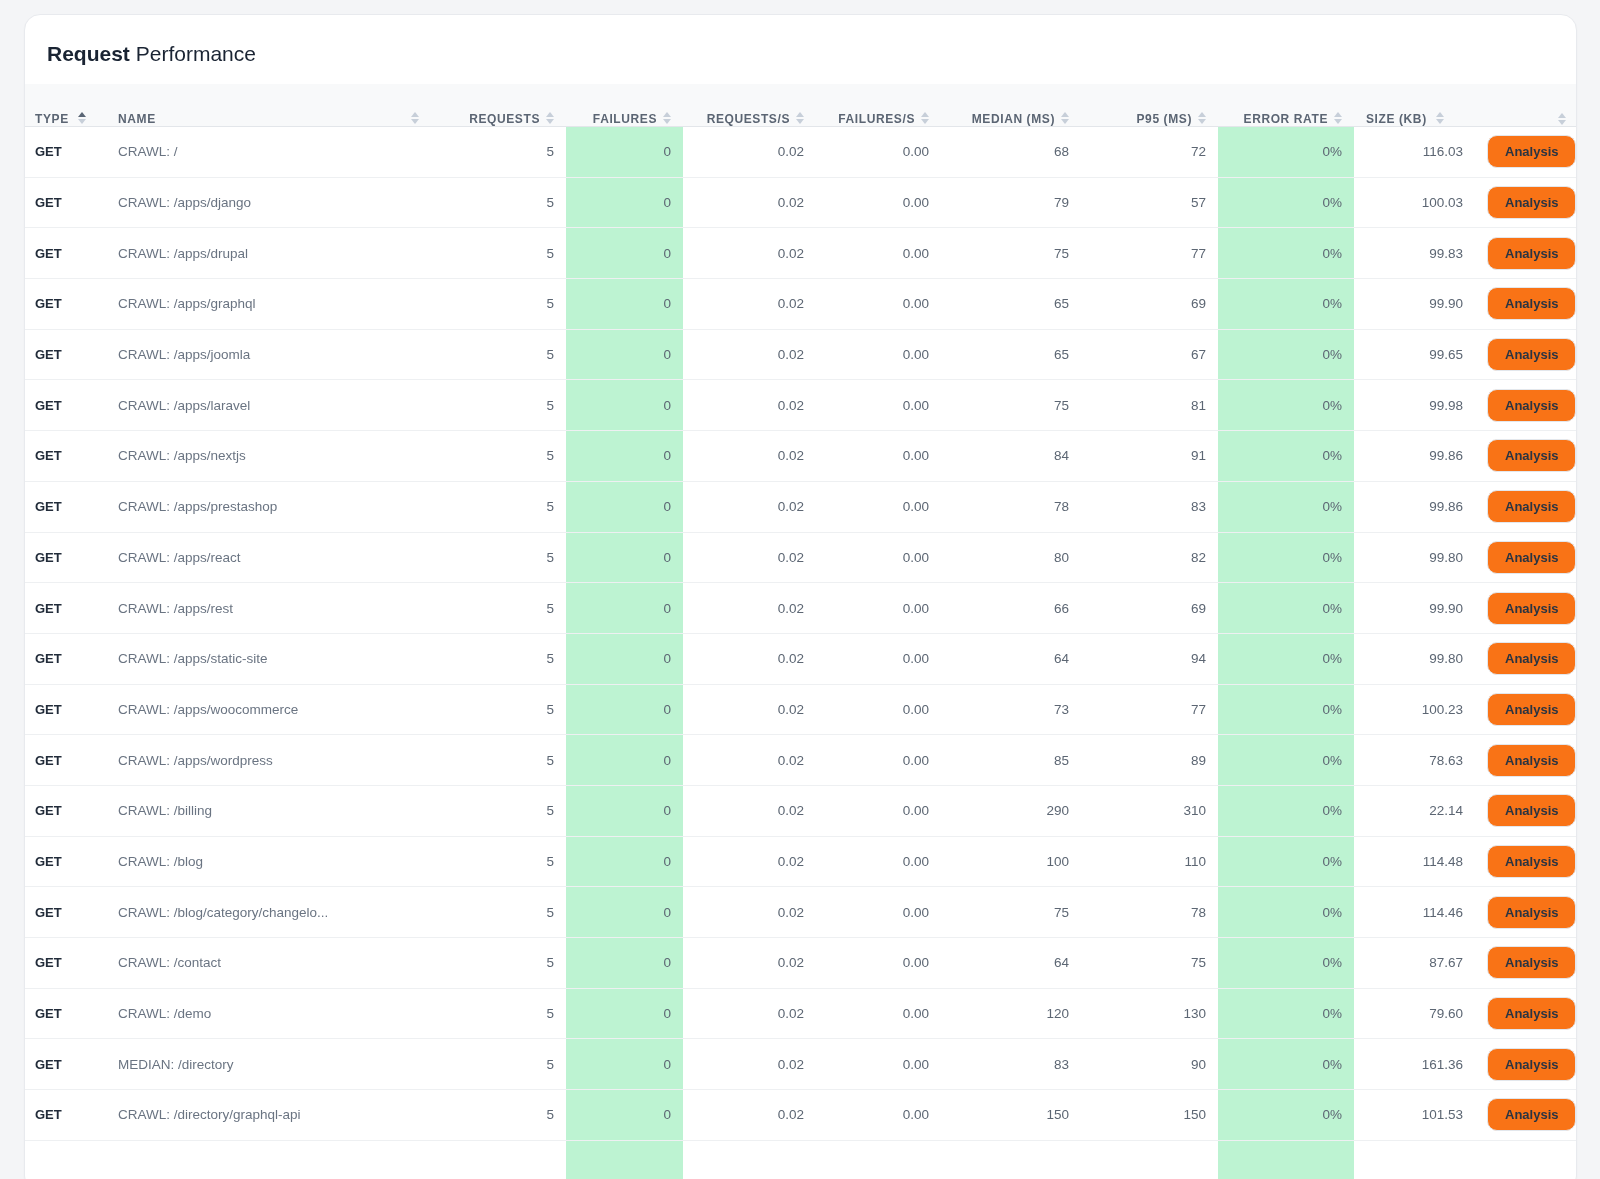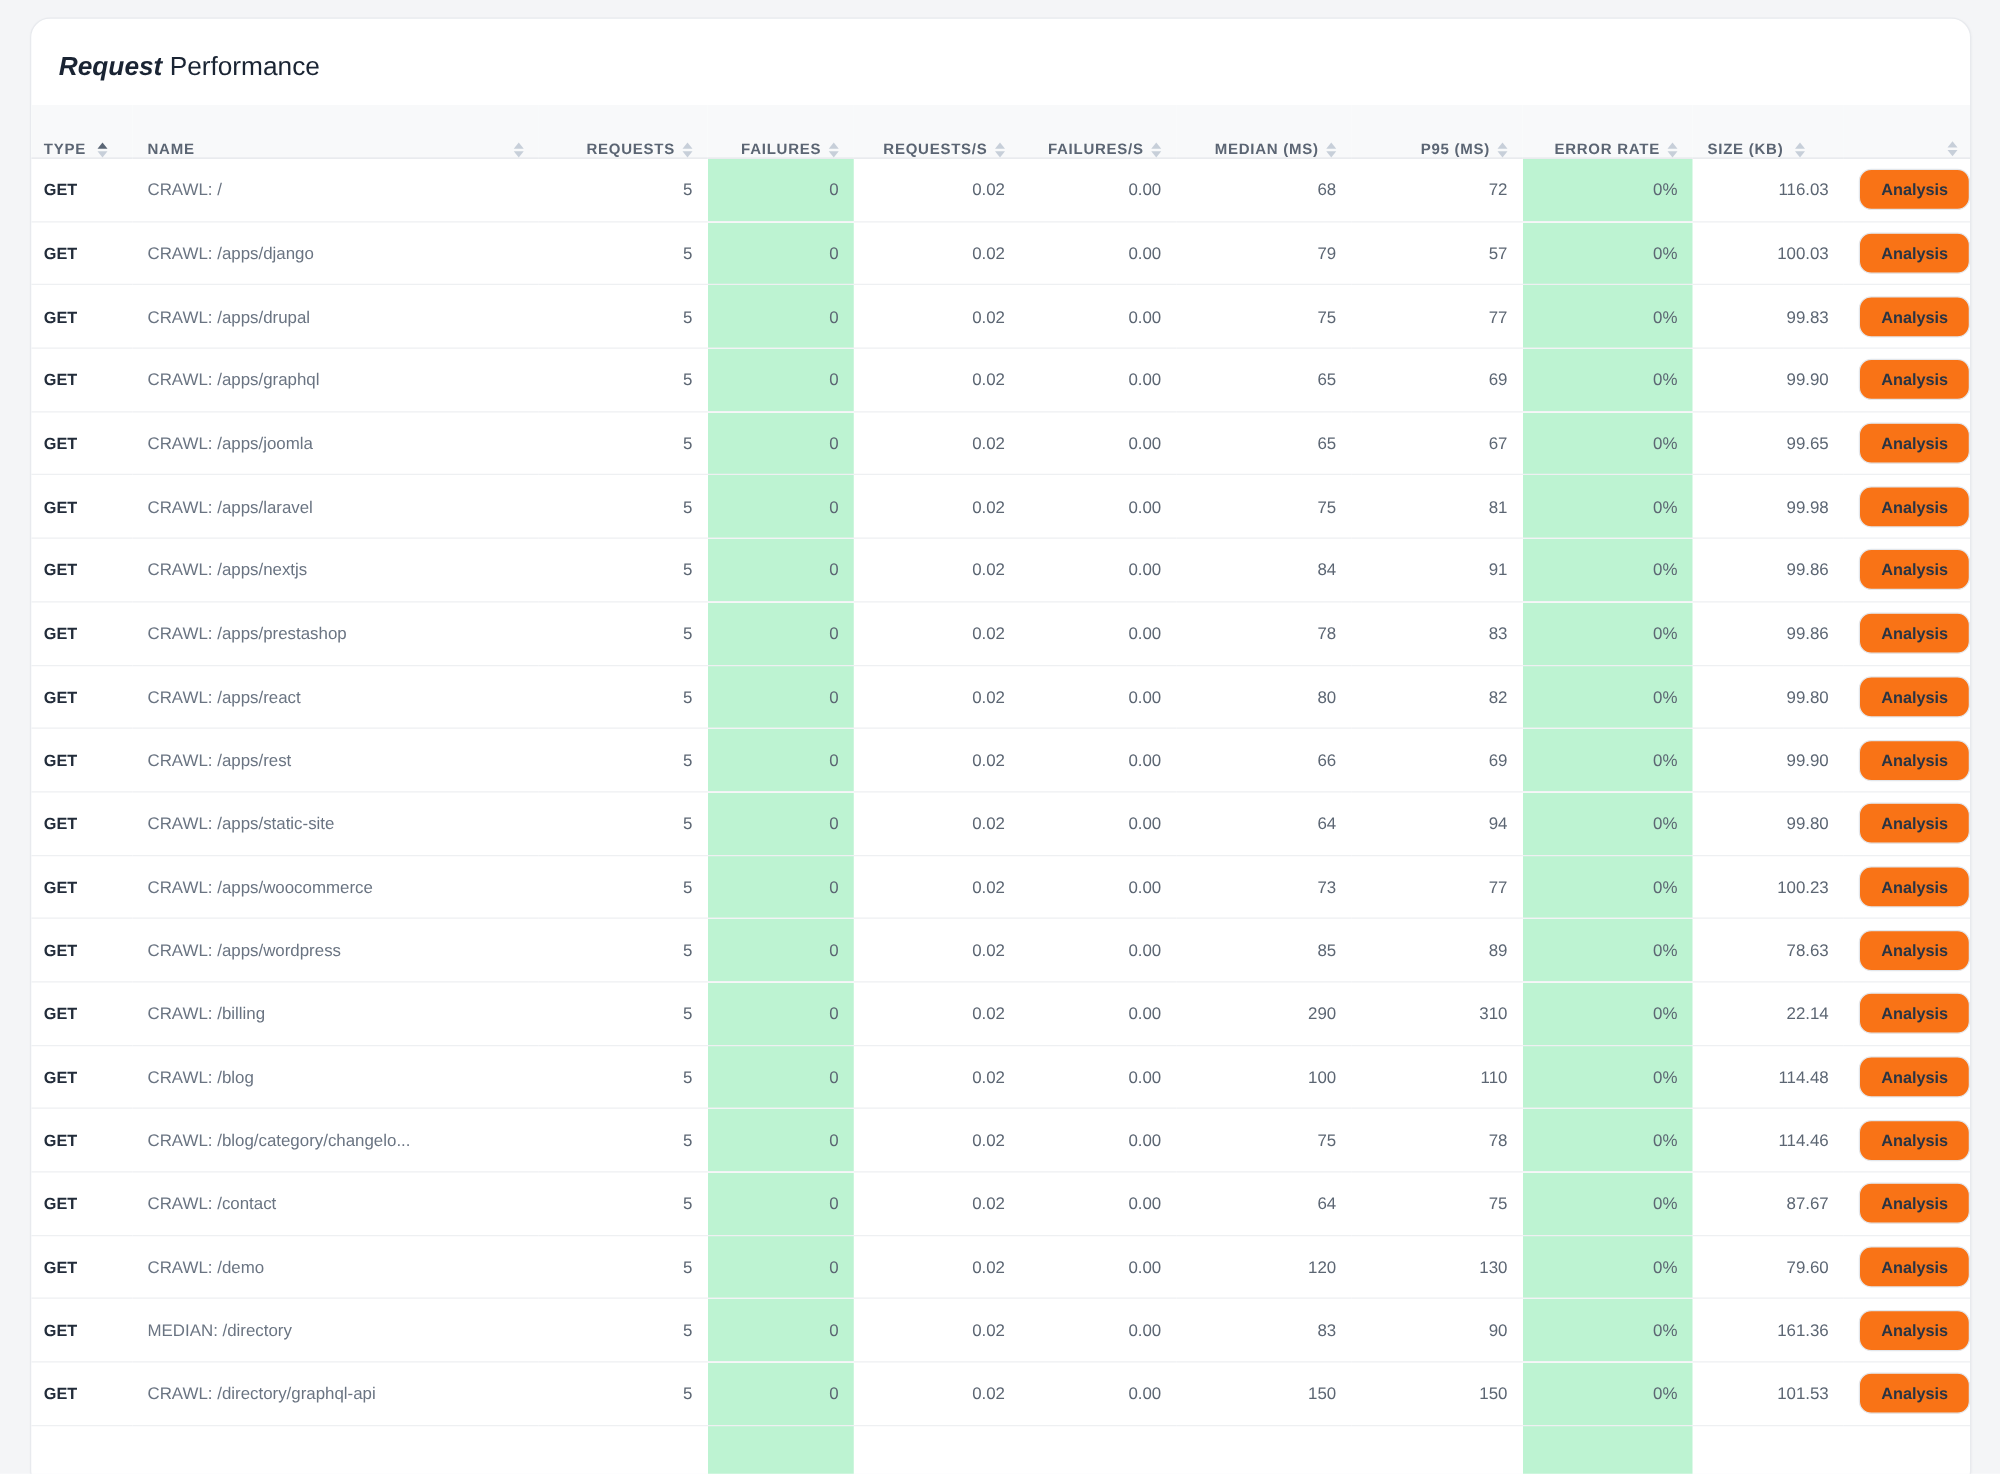--- a/index.html
+++ b/index.html
@@ -48,21 +48,21 @@
     font-weight:700;
     letter-spacing:.14em;
     text-transform:uppercase;
   }
   .title{
     margin-top:6px;
     font-size:21px;
     color:var(--title-text);
     font-weight:400;
   }
-  .title .t-bold{font-weight:700;font-style:italic;}
+  .title .t-bold{font-weight:700;}
   table{
     width:1553px;
     table-layout:fixed;
     border-collapse:collapse;
   }
   col.c-type{width:81px;}
   col.c-name{width:325px;}
   col.c-requests{width:135px;}
   col.c-failures{width:117px;}
   col.c-rps{width:133px;}
@@ -79,21 +79,21 @@
     font-size:12px;
     font-weight:700;
     color:var(--th-text);
     letter-spacing:.05em;
     text-transform:uppercase;
     padding:0 12px;
     cursor:pointer;
     vertical-align:middle;
   }
   th:first-child{padding-left:10px;}
-  .th-inner{display:flex;align-items:flex-end;gap:9px;white-space:nowrap;margin-top:28px;}
+  .th-inner{display:flex;align-items:flex-start;gap:9px;white-space:nowrap;margin-top:28px;}
   .th-inner.right{justify-content:flex-end;gap:6px;}
   .th-inner.spread .sort{margin-left:auto;}
   .sort{display:inline-flex;flex-direction:column;gap:2px;flex:0 0 auto;}
   .sort i{display:block;width:0;height:0;border-left:4px solid transparent;border-right:4px solid transparent;}
   .sort i.up{border-bottom:5px solid var(--sort-idle);}
   .sort i.down{border-top:5px solid var(--sort-idle);}
   .sort.asc i.up{border-bottom-color:var(--sort-active);}
   tbody tr{height:50.7px;}
   td{
     border-top:1px solid var(--row-border);

